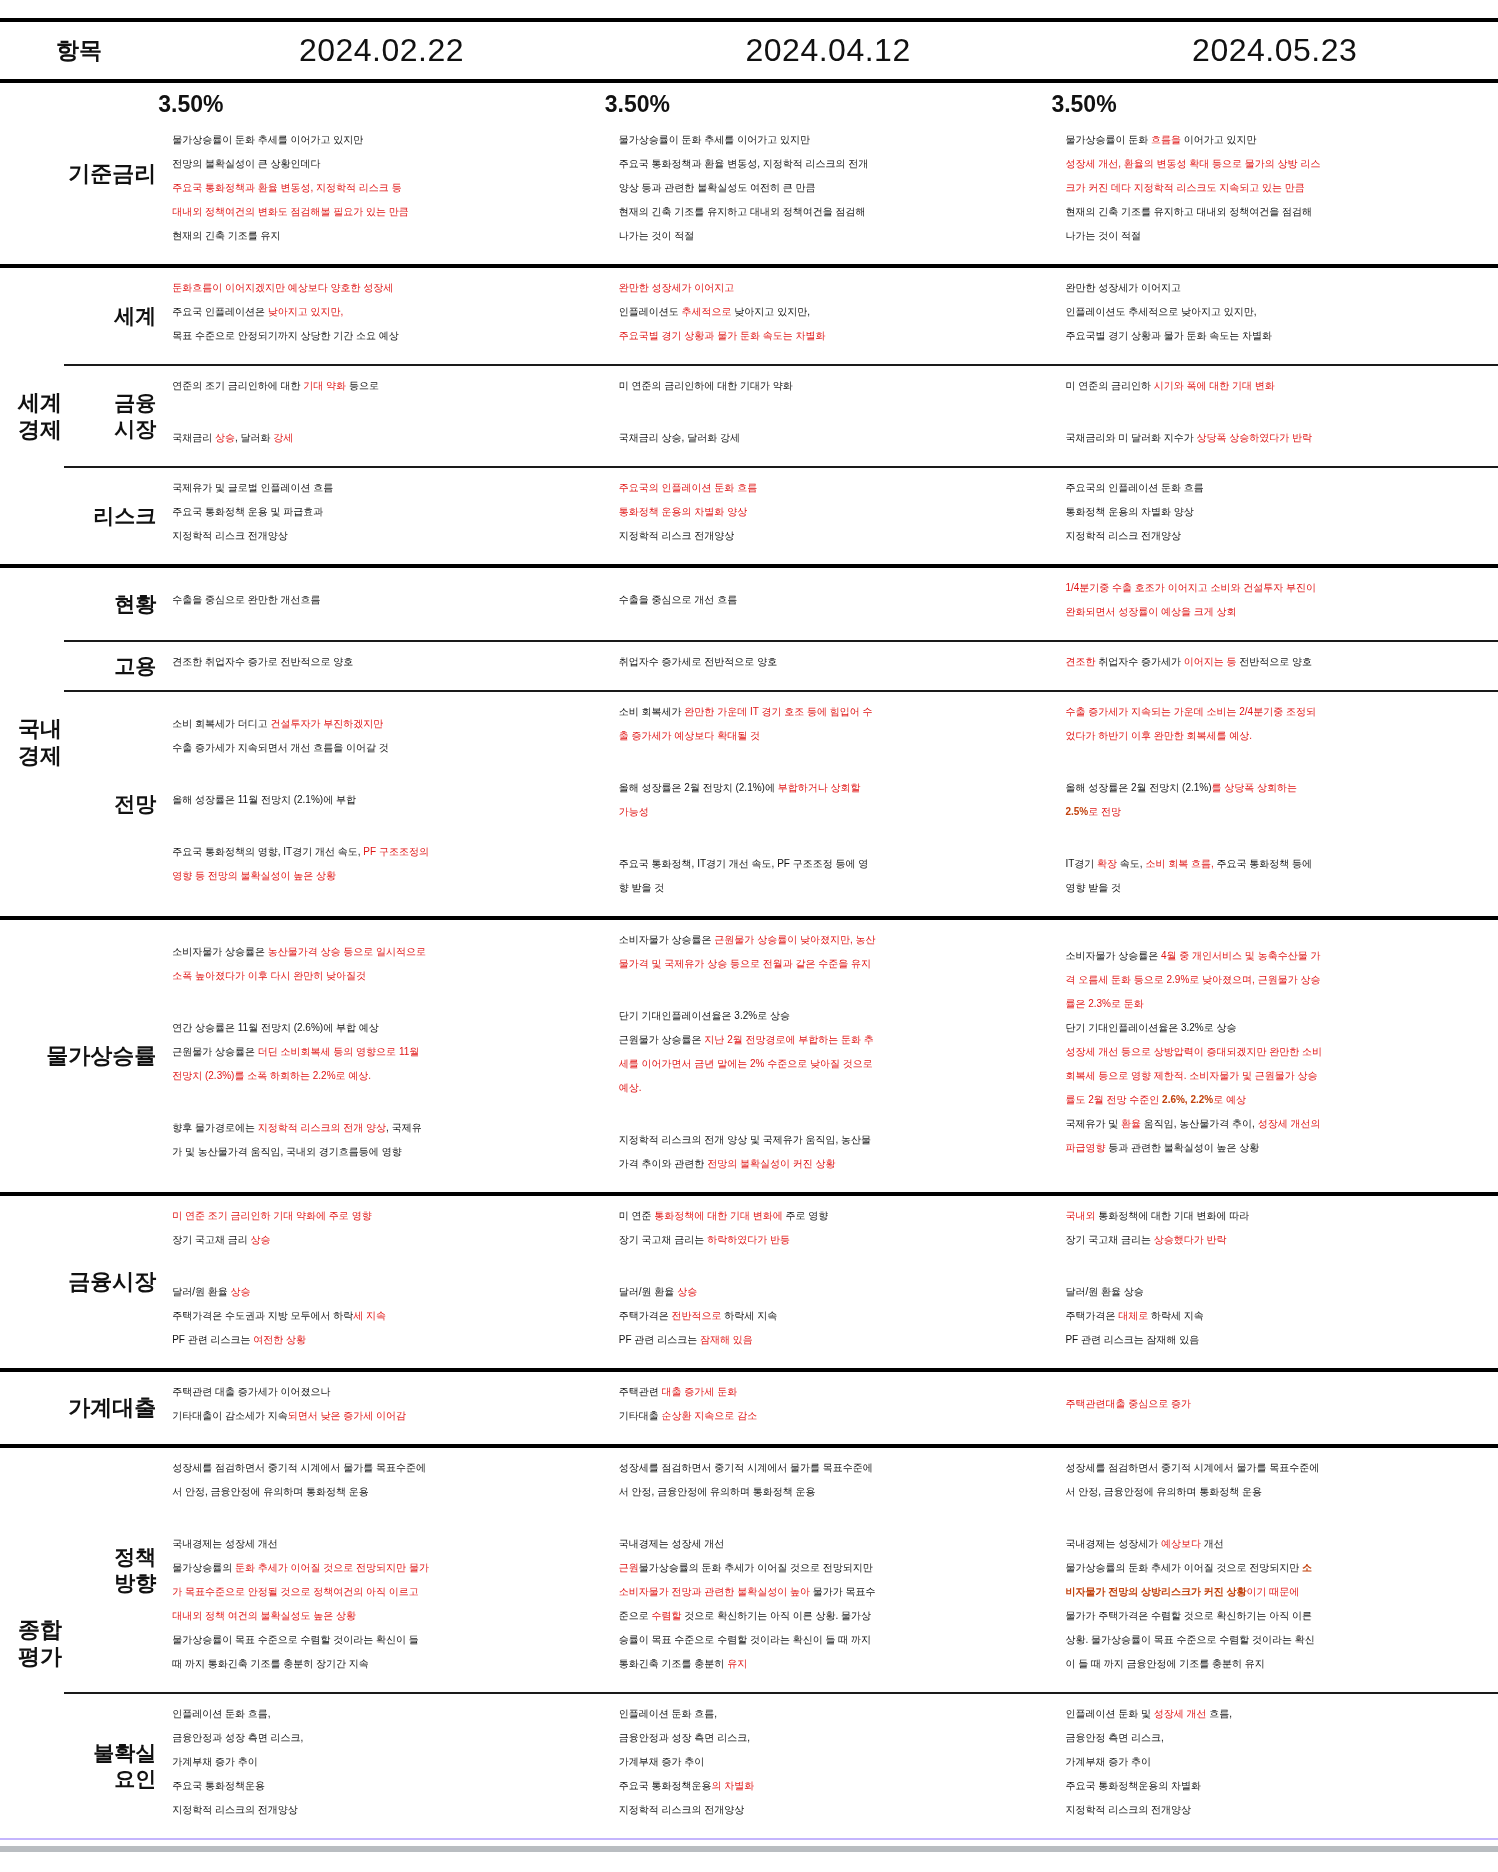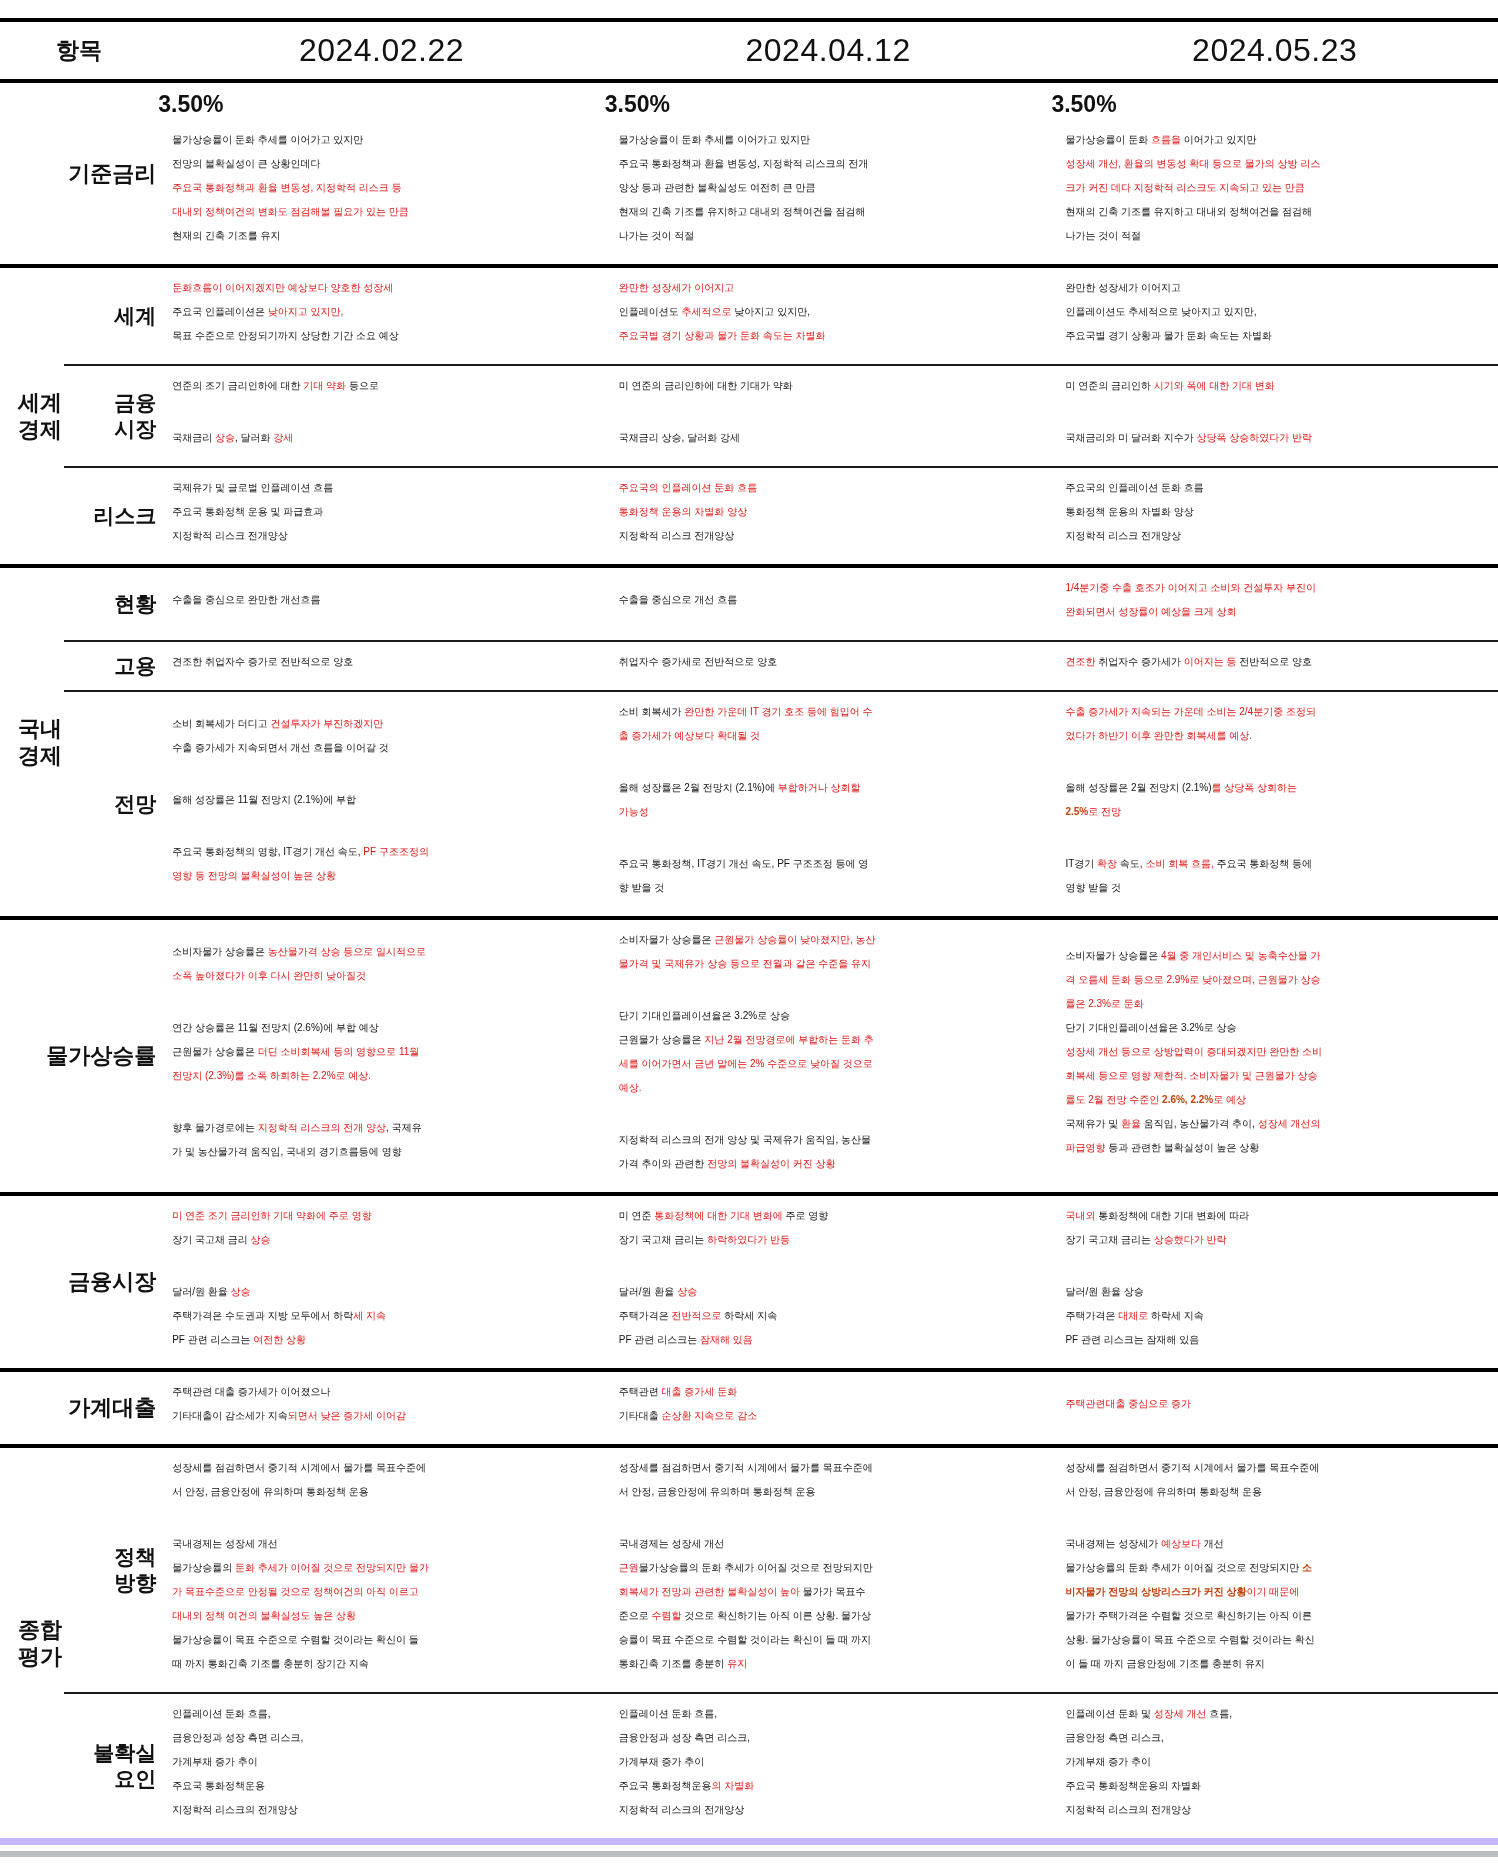--- a/index.html
+++ b/index.html
@@ -59,21 +59,21 @@
   .line{min-height:24px;}
   .gap{height:28px;}
   .seg-k{color:#111;}
   .seg-r{color:#e01414;}
   .seg-rb{color:#c2410c;font-weight:bold;}
 
   
   tr.section-start > td{border-top:4px solid #000;}
   tr.sub-row > td{border-top:2px solid #1a1a1a;}
   tr.no-top > td{border-top:none;}
-  table.policy{border-bottom:7px solid #c4b5fd;}
+  table.policy{border-bottom:2px solid #c4b5fd;}
 
   .bottom-bar{
     height:6px;
     background:#b9bdc1;
     margin-top:6px;
     width:100%;
   }
 </style>
 </head>
 <body>
@@ -329,21 +329,21 @@
             <div class="line"><span class="seg-r">대내외 정책 여건의 불확실성도 높은 상황</span></div>
             <div class="line"><span class="seg-k">물가상승률이 목표 수준으로 수렴할 것이라는 확신이 들</span></div>
             <div class="line"><span class="seg-k">때 까지 통화긴축 기조를 충분히 장기간 지속</span></div>
           </td>
           <td class="content">
             <div class="line"><span class="seg-k">성장세를 점검하면서 중기적 시계에서 물가를 목표수준에</span></div>
             <div class="line"><span class="seg-k">서 안정, 금융안정에 유의하며 통화정책 운용</span></div>
             <div class="gap"></div>
             <div class="line"><span class="seg-k">국내경제는 성장세 개선</span></div>
             <div class="line"><span class="seg-r">근원</span><span class="seg-k">물가상승률의 둔화 추세가 이어질 것으로 전망되지만</span></div>
-            <div class="line"><span class="seg-r">회복세가 전망과 관련한 불확실성이 높아</span><span class="seg-k"> 물가가 목표수</span></div>
+            <div class="line"><span class="seg-r">소비자물가 전망과 관련한 불확실성이 높아</span><span class="seg-k"> 물가가 목표수</span></div>
             <div class="line"><span class="seg-k">준으로 </span><span class="seg-r">수렴할</span><span class="seg-k"> 것으로 확신하기는 아직 이른 상황. 물가상</span></div>
             <div class="line"><span class="seg-k">승률이 목표 수준으로 수렴할 것이라는 확신이 들 때 까지</span></div>
             <div class="line"><span class="seg-k">통화긴축 기조를 충분히 </span><span class="seg-r">유지</span></div>
           </td>
           <td class="content">
             <div class="line"><span class="seg-k">성장세를 점검하면서 중기적 시계에서 물가를 목표수준에</span></div>
             <div class="line"><span class="seg-k">서 안정, 금융안정에 유의하며 통화정책 운용</span></div>
             <div class="gap"></div>
             <div class="line"><span class="seg-k">국내경제는 성장세가 </span><span class="seg-r">예상보다</span><span class="seg-k"> 개선</span></div>
             <div class="line"><span class="seg-k">물가상승률의 둔화 추세가 이어질 것으로 전망되지만 </span><span class="seg-rb">소</span></div>

